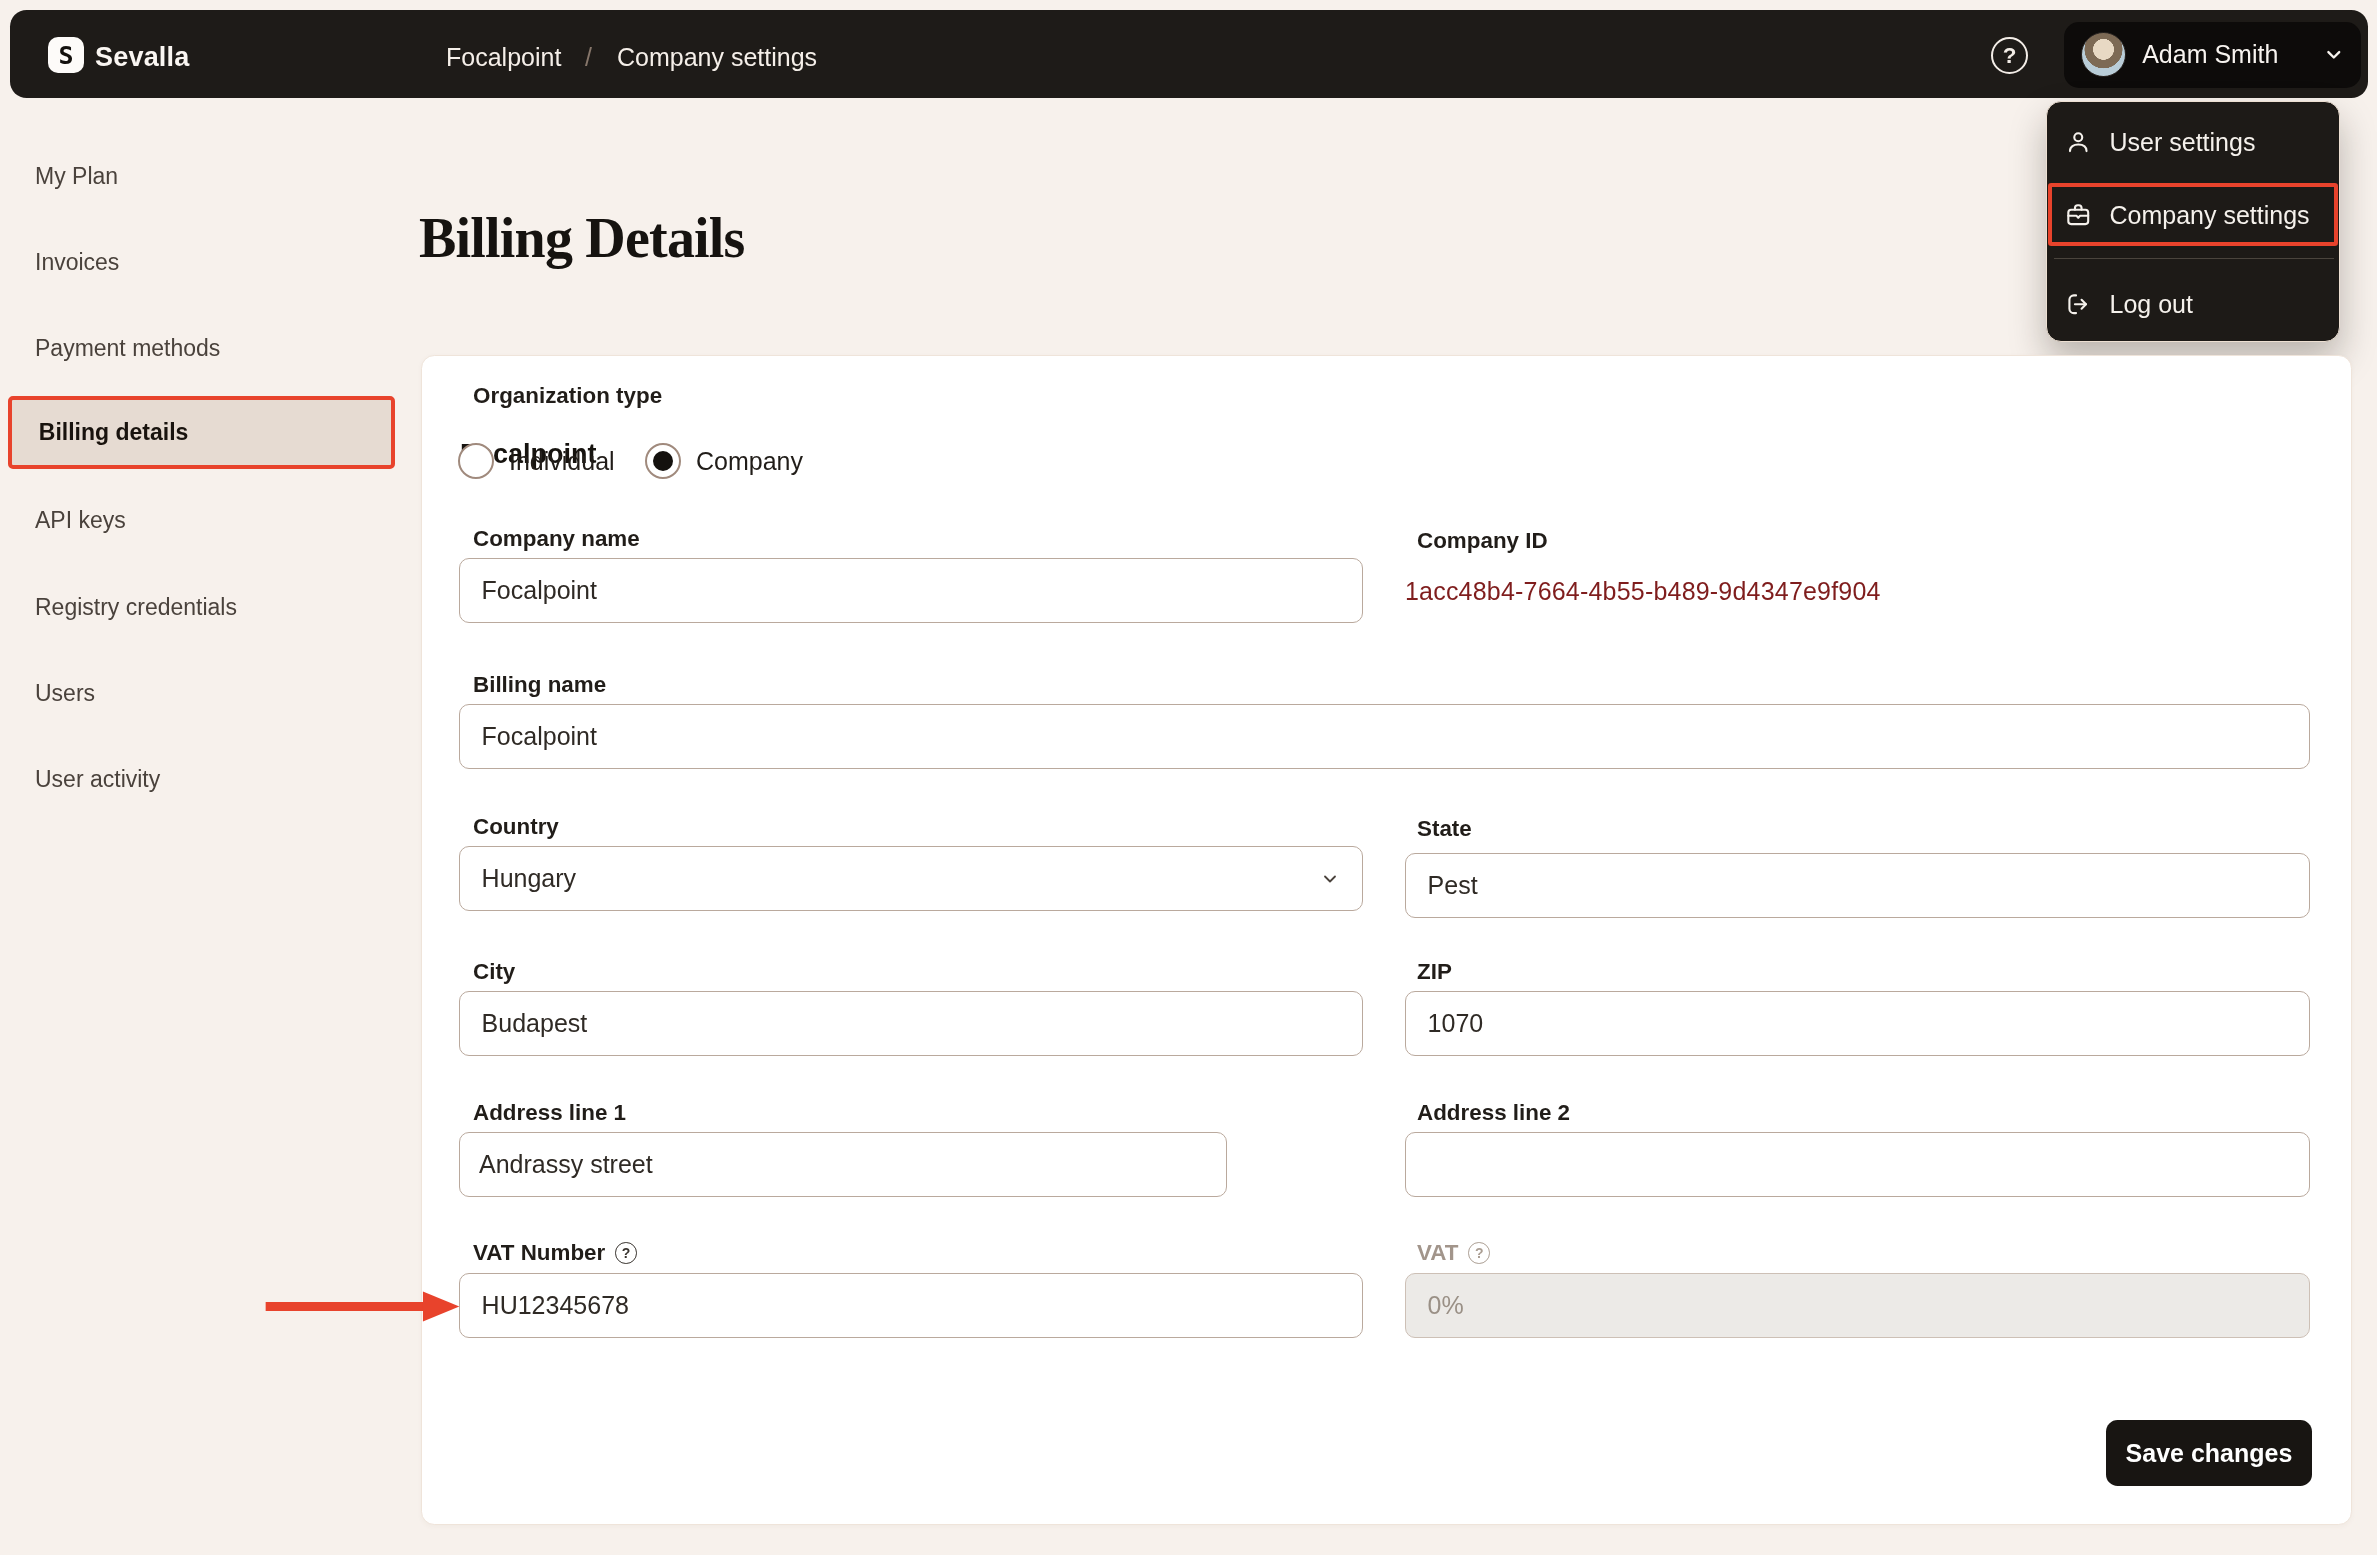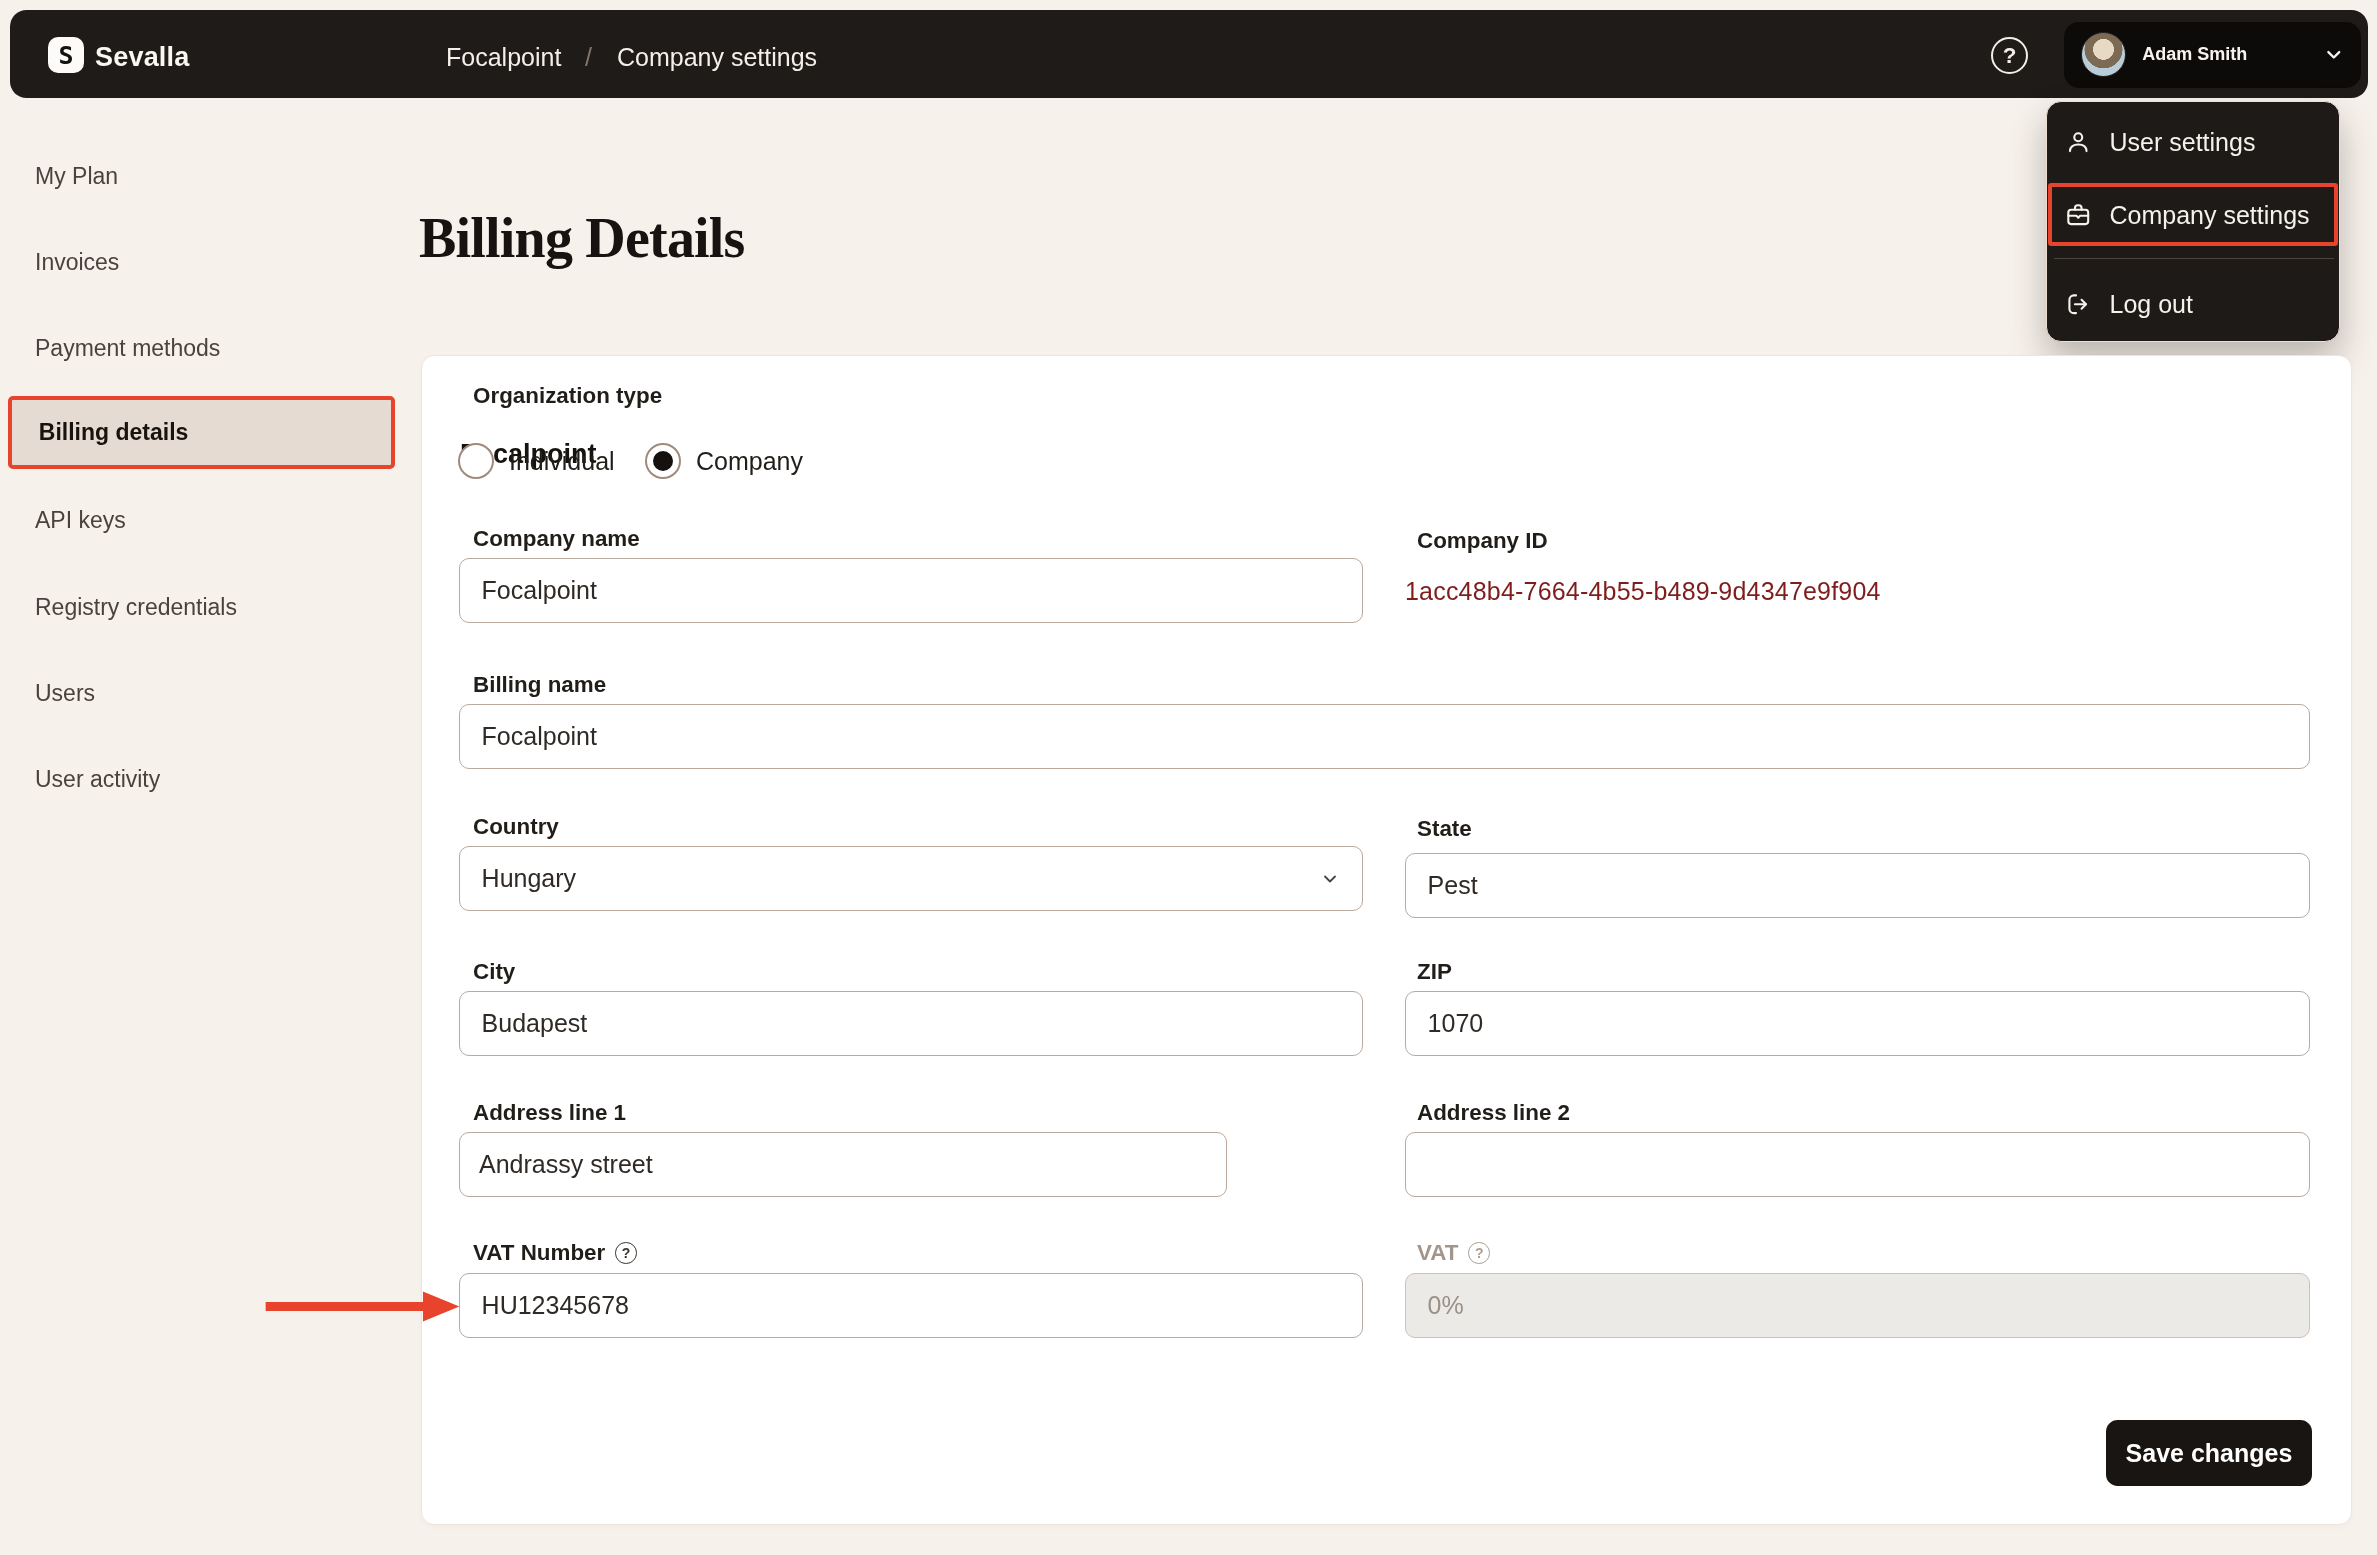--- a/index.html
+++ b/index.html
@@ -14,21 +14,21 @@
   .brand { left:85px; top:31.5px; font-size:27px; font-weight:700; color:#faf6f2; letter-spacing:0.2px; }
   .crumb { top:33px; font-size:25px; color:#f5efe9; font-weight:500; }
   .crumb-sep { color:#86766a; font-weight:400; }
   .searchbox { left:1562px; top:14px; width:383px; height:63px; border:1.2px solid #6e6057; border-radius:18px; display:flex; align-items:center; padding:0 11.6px 0 18px; gap:11.6px; }
   .searchbox input { flex:1; background:transparent; border:none; outline:none; font-size:24px; color:#d8cec5; font-family:"Liberation Sans",sans-serif; }
   .searchbox input::placeholder { color:#a2958b; }
   .kbd { background:#332d28; border-radius:7.5px; padding:5.8px 11.6px; font-size:20px; color:#b3a79c; white-space:nowrap; }
   .help-circ { left:1981px; top:27px; width:37px; height:37px; border:2.5px solid #f3ede7; border-radius:50%; color:#f3ede7; font-size:22.4px; font-weight:700; display:flex; align-items:center; justify-content:center; }
   .userchip { left:2054px; top:11.6px; width:297px; height:66px; background:#0d0b0a; border-radius:15px; display:flex; align-items:center; padding:0 16.6px; gap:16.6px; }
   .avatar { width:45px; height:45px; border-radius:50%; background:radial-gradient(circle at 50% 38%, #e8d9c4 0 30%, #7d6a55 31% 55%, #b9cdd8 56% 100%); border:0.8px solid #2a2522; }
-  .username { font-size:18px; font-weight:700; color:#f7f3ef; flex:1; }
+  .username { font-size:25px; font-weight:400; color:#f7f3ef; flex:1; }
 
   
   .menu { left:2046px; top:101px; width:294px; height:241px; background:#1d1a17; border:1.2px solid #ecdfd2; border-radius:15px; box-shadow:0 18px 36px rgba(30,20,10,.28); }
   .menu-item { position:absolute; left:18px; width:257px; height:40px; display:flex; align-items:center; gap:18px; color:#f5f1ec; font-size:25px; font-weight:500; }
   .menu-div { position:absolute; left:6.6px; width:280px; height:1.2px; background:#4a443d; }
 
   
   .anno { border:4.1px solid #e8432c; }
 
   

